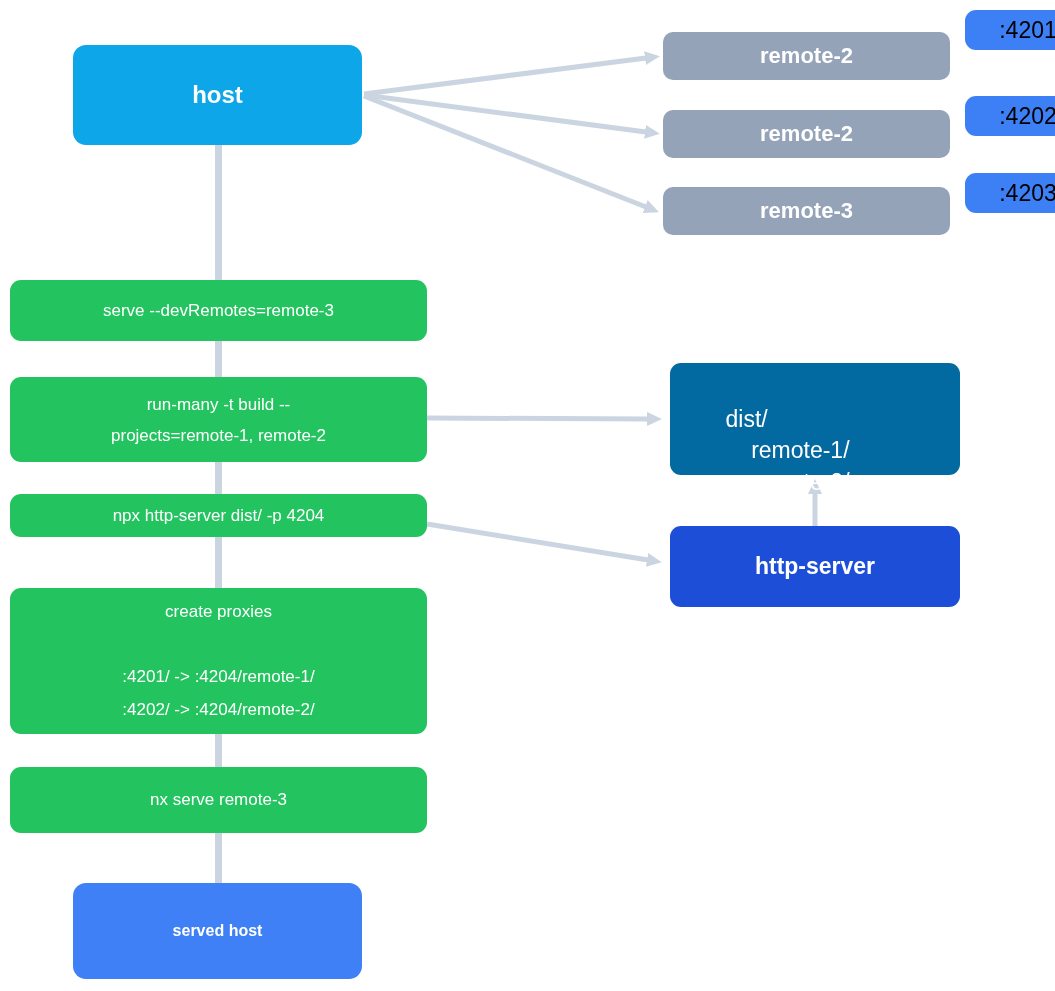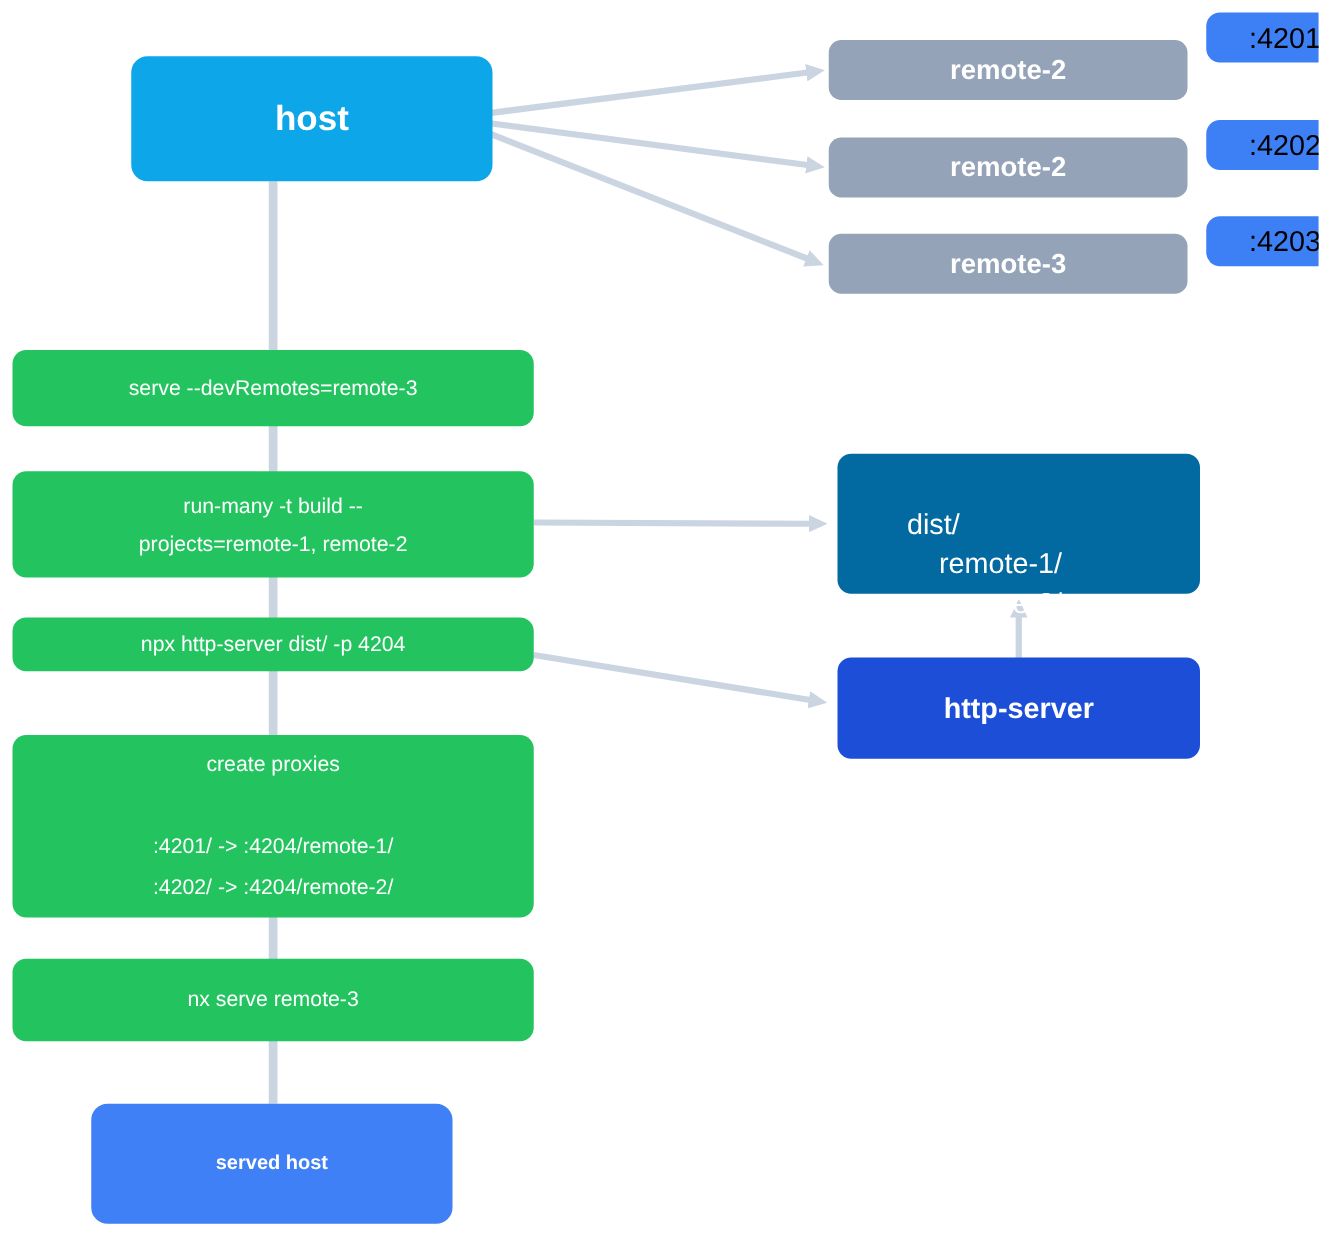--- a/index.html
+++ b/index.html
@@ -7,21 +7,21 @@
     position:relative;width:1055px;height:991px;background:#ffffff;
     font-family:"Liberation Sans",sans-serif;overflow:hidden;
   }
   .connectors{position:absolute;left:0;top:0;width:1055px;height:991px;z-index:0;}
   .node{
     position:absolute;display:flex;align-items:center;justify-content:center;
     color:#ffffff;box-sizing:border-box;z-index:1;text-align:center;
   }
   .host{
     left:73px;top:45px;width:289px;height:100px;background:#0da6e9;
-    border-radius:13px;font-weight:bold;font-size:28px;margin-left:32px;
+    border-radius:13px;font-weight:bold;font-size:24px;
   }
   .served-host{
     left:73px;top:883px;width:289px;height:96px;background:#3f80f6;
     border-radius:13px;font-weight:bold;font-size:16px;
   }
   .remote{
     left:663px;width:287px;height:48px;background:#94a3b8;
     border-radius:10px;font-weight:bold;font-size:22px;
   }
   .remote-1{top:32px}.remote-2{top:110px}.remote-3{top:187px}

